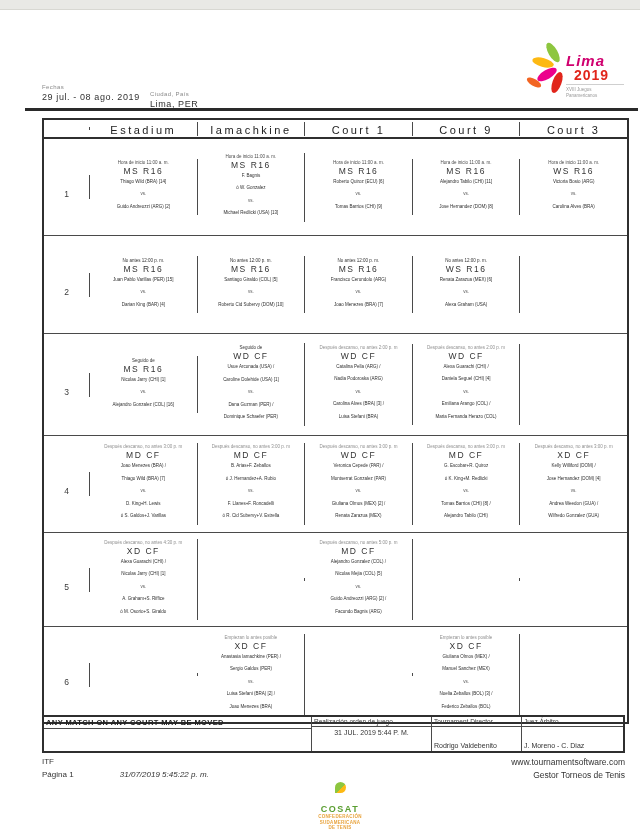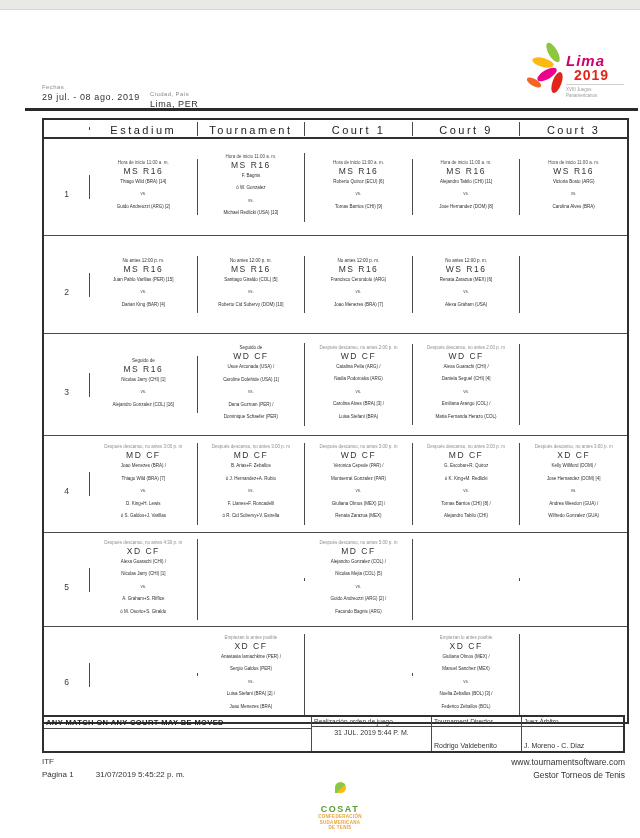--- a/index.html
+++ b/index.html
@@ -59,21 +59,21 @@
   .s1{flex:0 0 268px;} .s2{flex:0 0 120px;} .s3{flex:0 0 90px;} .s4{flex:1;}
   .s-label{font-size:6.5px;color:#3a3a3a;padding:1px 2px;border-bottom:1px solid #4a4a4a;white-space:nowrap;overflow:hidden;}
   .s1 .s-label{font-size:7.5px;font-weight:bold;letter-spacing:.4px;color:#222;}
   .s-value{font-size:7px;color:#333;padding:2px;flex:1;}
   .s2 .s-value{text-align:center;}
   .s3 .s-value,.s4 .s-value{display:flex;align-items:flex-end;}
 
   
   .foot-l1{position:absolute;left:42px;top:757px;font-size:8px;color:#333;}
   .foot-l2{position:absolute;left:42px;top:770px;font-size:8px;color:#333;}
-  .foot-l2 .printed{margin-left:20px;}
+  .foot-l2 .printed{margin-left:44px;font-style:italic;}
   .foot-r1{position:absolute;right:15px;top:757px;font-size:8.5px;color:#333;text-align:right;}
   .foot-r2{position:absolute;right:15px;top:770px;font-size:8.5px;color:#333;text-align:right;}
 
   
   .cosat{position:absolute;left:300px;top:782px;width:80px;text-align:center;}
   .cosat-mark{width:11px;height:11px;margin:0 auto;border-radius:50% 50% 50% 0;
               background:linear-gradient(135deg,#8dc63f 55%,#fdb913 55%);}
   .cosat-name{font-size:9px;font-weight:bold;color:#5a9e31;letter-spacing:1.5px;margin-top:11px;}
   .cosat-sub{font-size:4.5px;color:#e8a33d;line-height:5.5px;font-weight:bold;letter-spacing:.3px;}
 </style>
@@ -104,21 +104,21 @@
     <div class="petal p5"></div>
     <div class="lima-word">Lima</div>
     <div class="lima-year">2019</div>
     <div class="lima-tag">XVIII Juegos Panamericanos</div>
   </div>
 
   <div class="tbl" id="schedule-table">
       <div class="t-row t-head">
         <div class="num-cell"></div>
         <div class="head-cell">Estadium</div>
-        <div class="head-cell">Tournament</div>
+        <div class="head-cell">Iamachkine</div>
         <div class="head-cell">Court 1</div>
         <div class="head-cell">Court 9</div>
         <div class="head-cell">Court 3</div>
       </div>
       <div class="t-row" style="height: 96px;">
         <div class="num-cell">1</div>
         <div class="cell">
           <div class="cap cap-mid" style="font-size: 4.5px; letter-spacing: 0px;">Hora de inicio 11:00 a. m.</div>
           <div class="evt">MS R16</div>
           <div class="lines">

